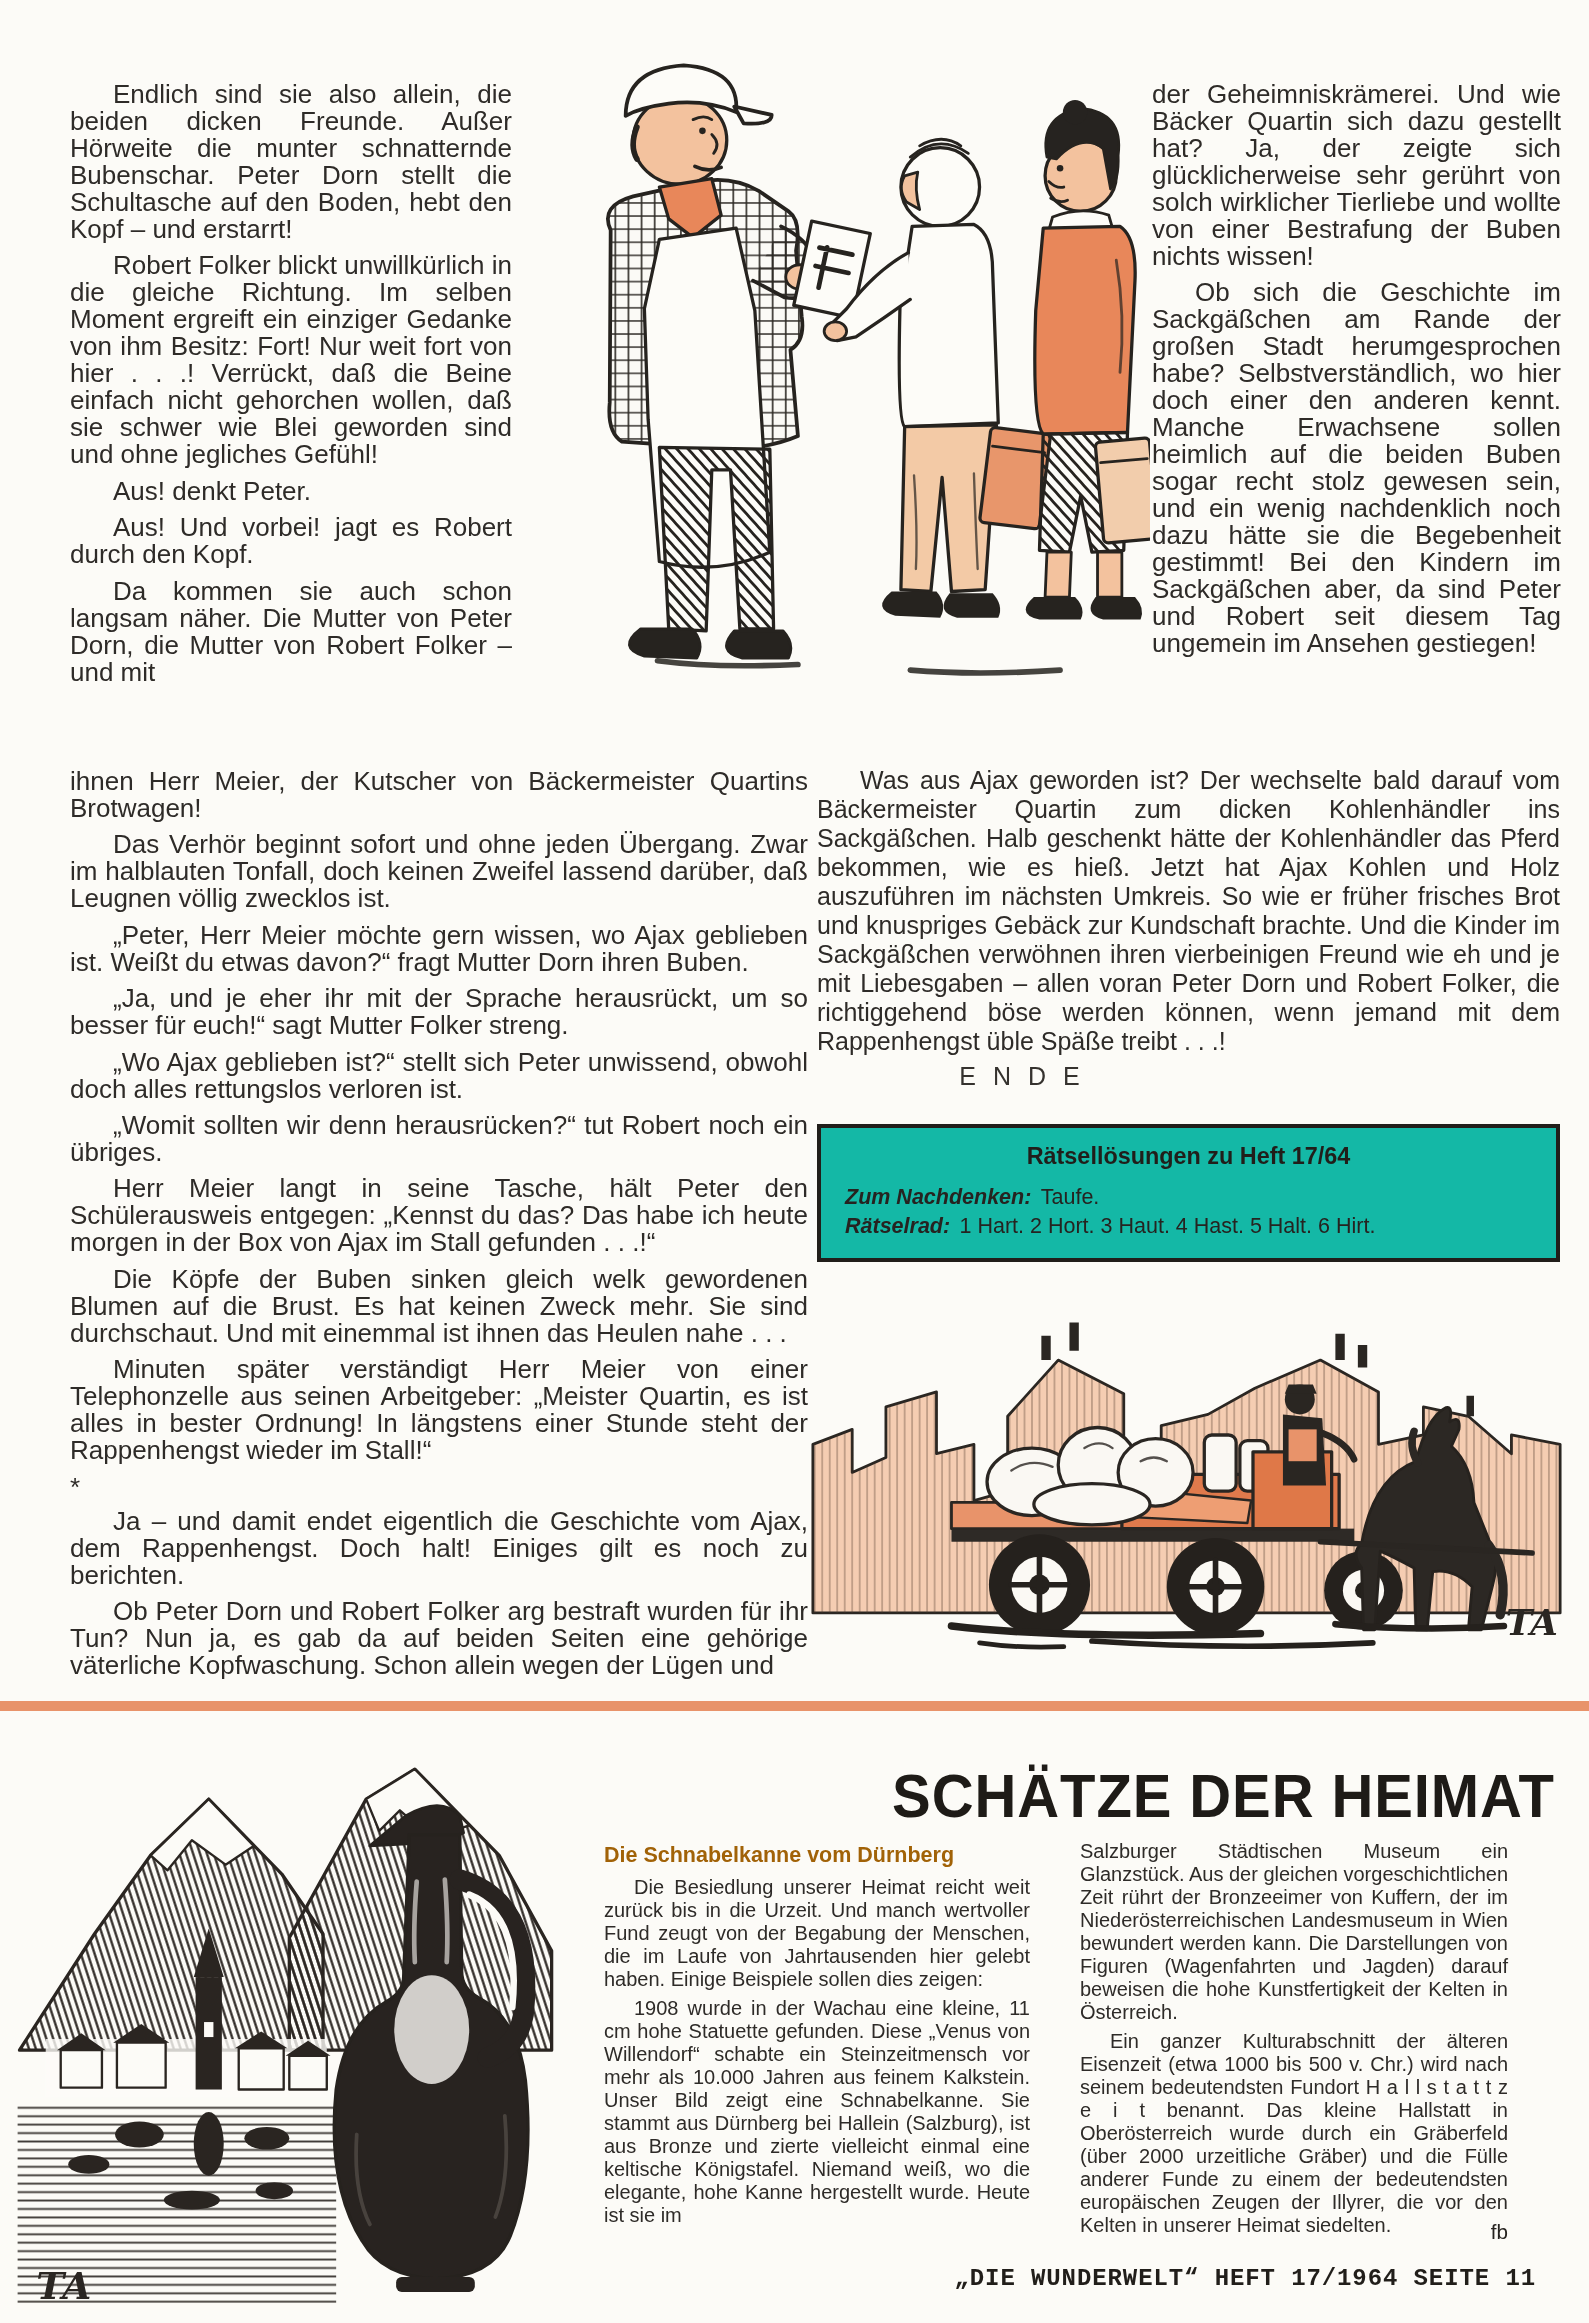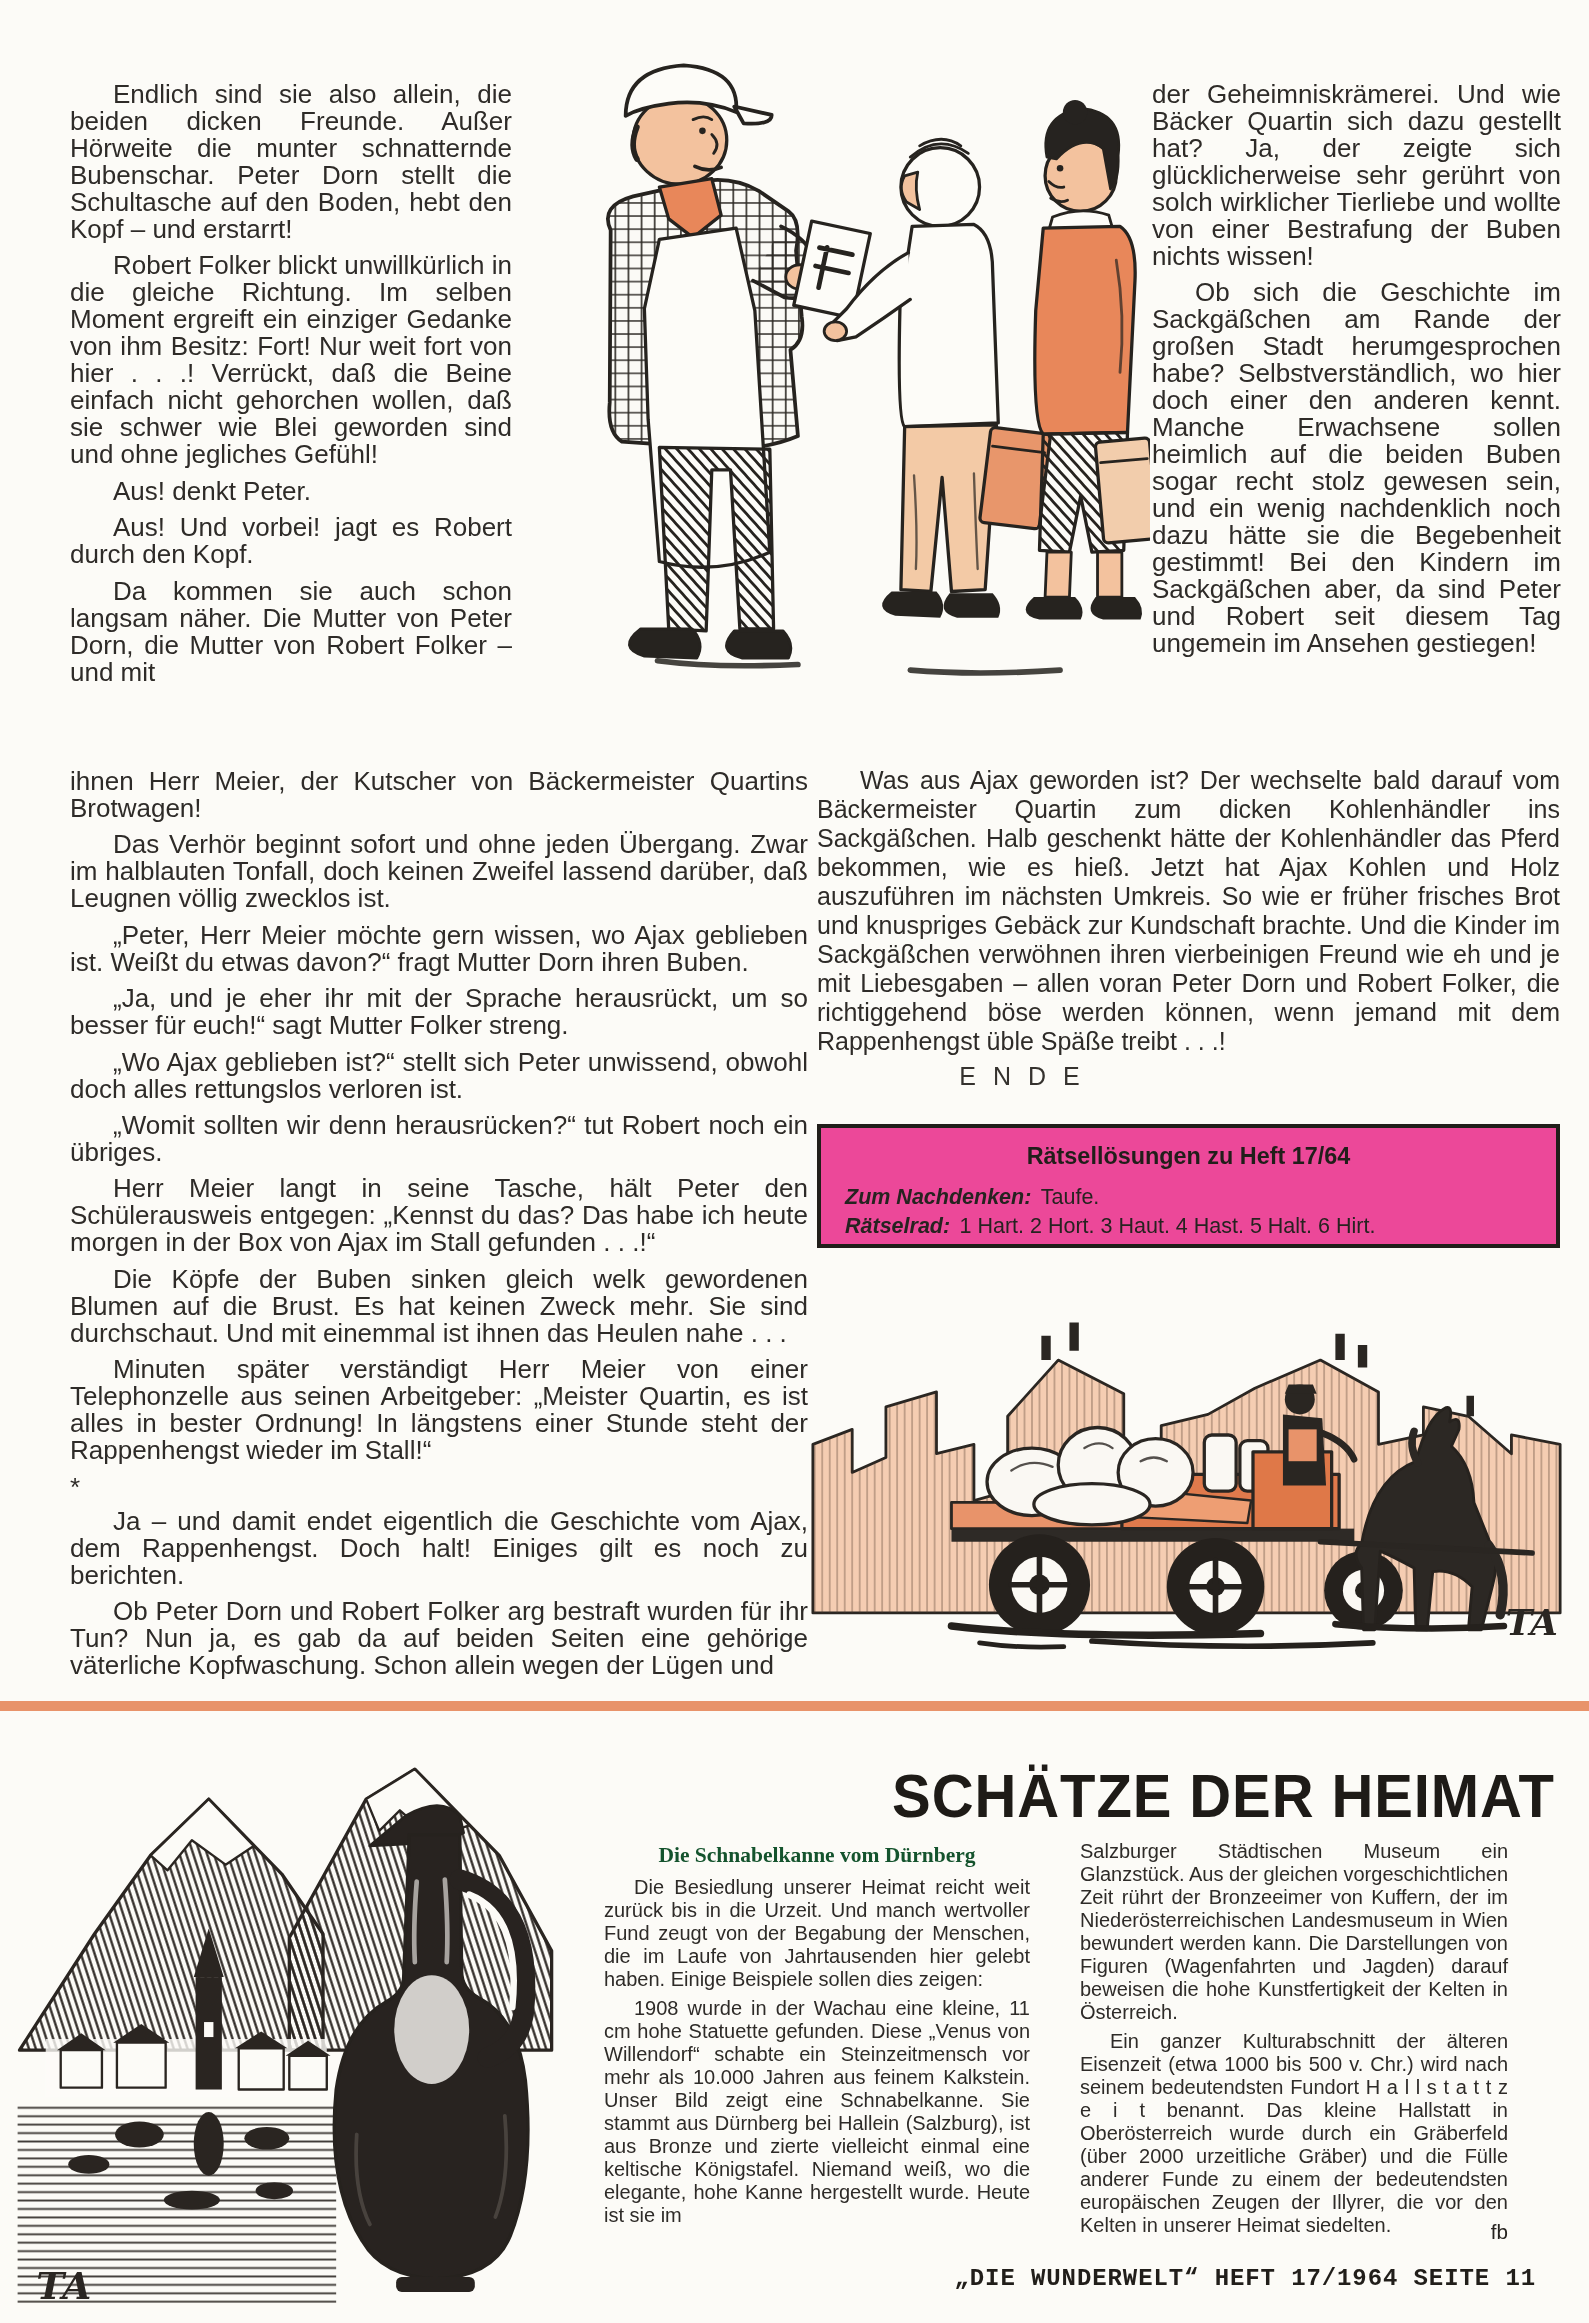--- a/index.html
+++ b/index.html
@@ -25,22 +25,22 @@
     text-align:center;text-indent:0 !important;
     font-size:28px;line-height:28px;margin:1.9px 0 7.5px 0 !important;
   }
   .ende{
     left:817px;top:1062px;width:422px;text-align:center;
     font-size:25px;letter-spacing:17px;color:#35322e;
   }
   
   .puzzle-box{
     left:817px;top:1124px;width:743px;box-sizing:border-box;
-    border:4.7px solid #211e1a;background:#ec4899;
-    padding:15px 24px 3px 24px;
+    border:4.7px solid #211e1a;background:#14b8a6;
+    padding:15px 24px 17px 24px;
   }
   .puzzle-title{
     text-align:center;font-weight:bold;font-size:23.4px;margin:0 0 13px 0;
     color:#211e1a;
   }
   .puzzle-line{font-size:21.5px;line-height:29px;color:#262320;}
   .puzzle-line .lbl{font-weight:bold;margin-right:9.4px;font-style:italic;}
   
   .section-rule{left:0;top:1701px;width:1589px;height:10.3px;background:#E8936A;}
   
@@ -48,21 +48,21 @@
     left:888px;top:1760px;width:671px;text-align:center;
     font-size:58px;font-weight:bold;letter-spacing:0.9px;color:#1e1b17;
     transform:scaleY(1.05);transform-origin:top center;white-space:nowrap;
   }
   .feature-col{font-size:20px;line-height:23px;}
   .feature-col p{margin:0 0 5.6px 0;text-align:justify;text-indent:30px;hyphens:auto;}
   .feature-col p.noindent{text-indent:0;}
   .feature-col1{left:604px;top:1844px;width:426px;}
   .feature-col2{left:1080px;top:1840px;width:428px;}
   .feature-title{
-    text-align:center;font-weight:bold;font-size:21.5px;margin:0 0 9.4px 0;color:#14532d;font-family:Liberation Serif, serif;
+    text-align:left;font-weight:bold;font-size:21.5px;margin:0 0 9.4px 0;color:#a16207;
   }
   .byline{text-align:right;font-size:20.6px;margin-top:-22.5px;color:#262320;}
   
   .page-footer{
     left:815px;top:2265px;width:721px;text-align:right;
     font-weight:bold;font-size:24px;letter-spacing:0.9px;color:#211e1a;font-family:Liberation Mono, monospace;
   }
   
   .illus{display:block;}
   .illus-people{left:517px;top:26px;}

